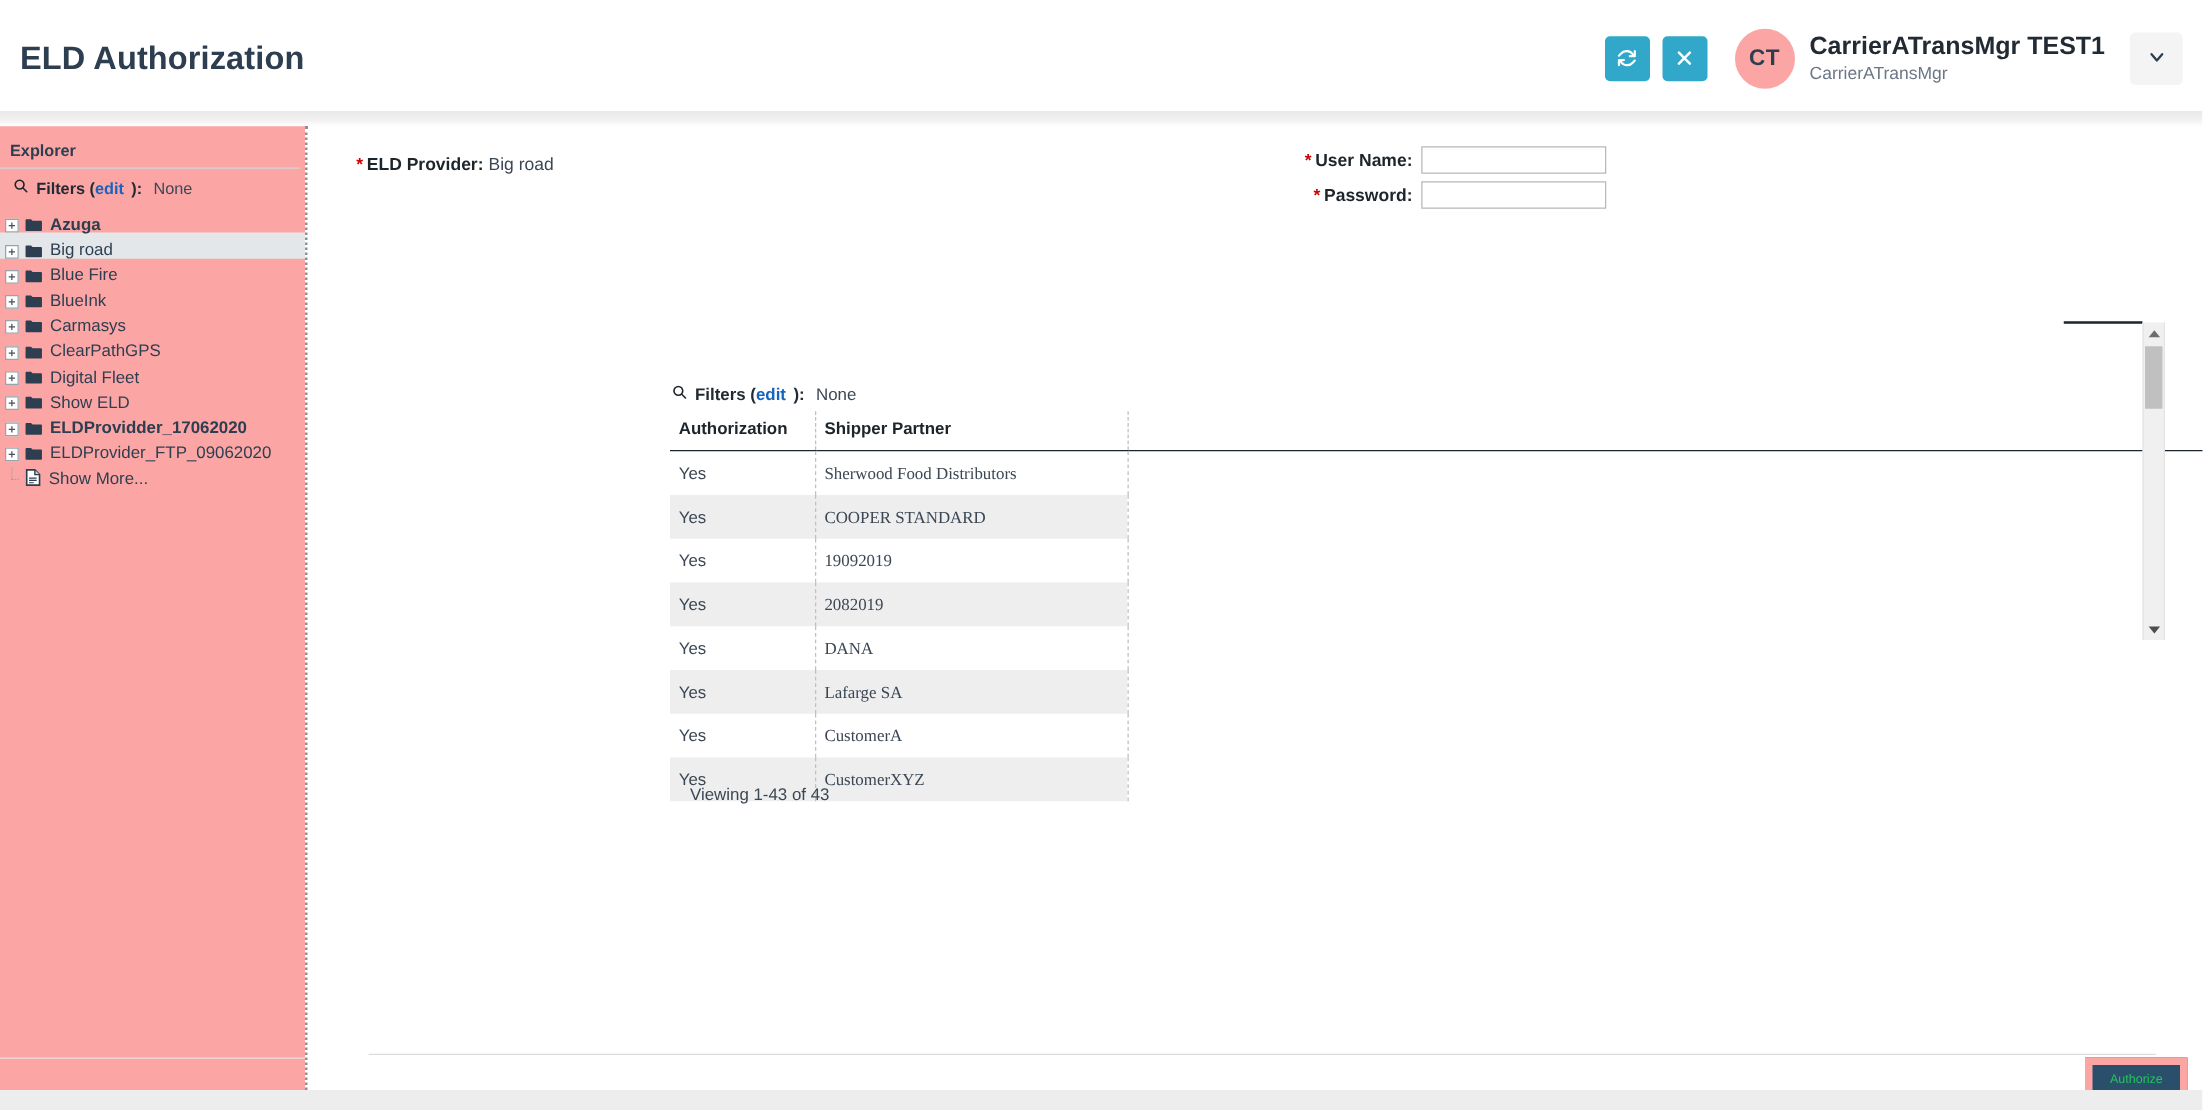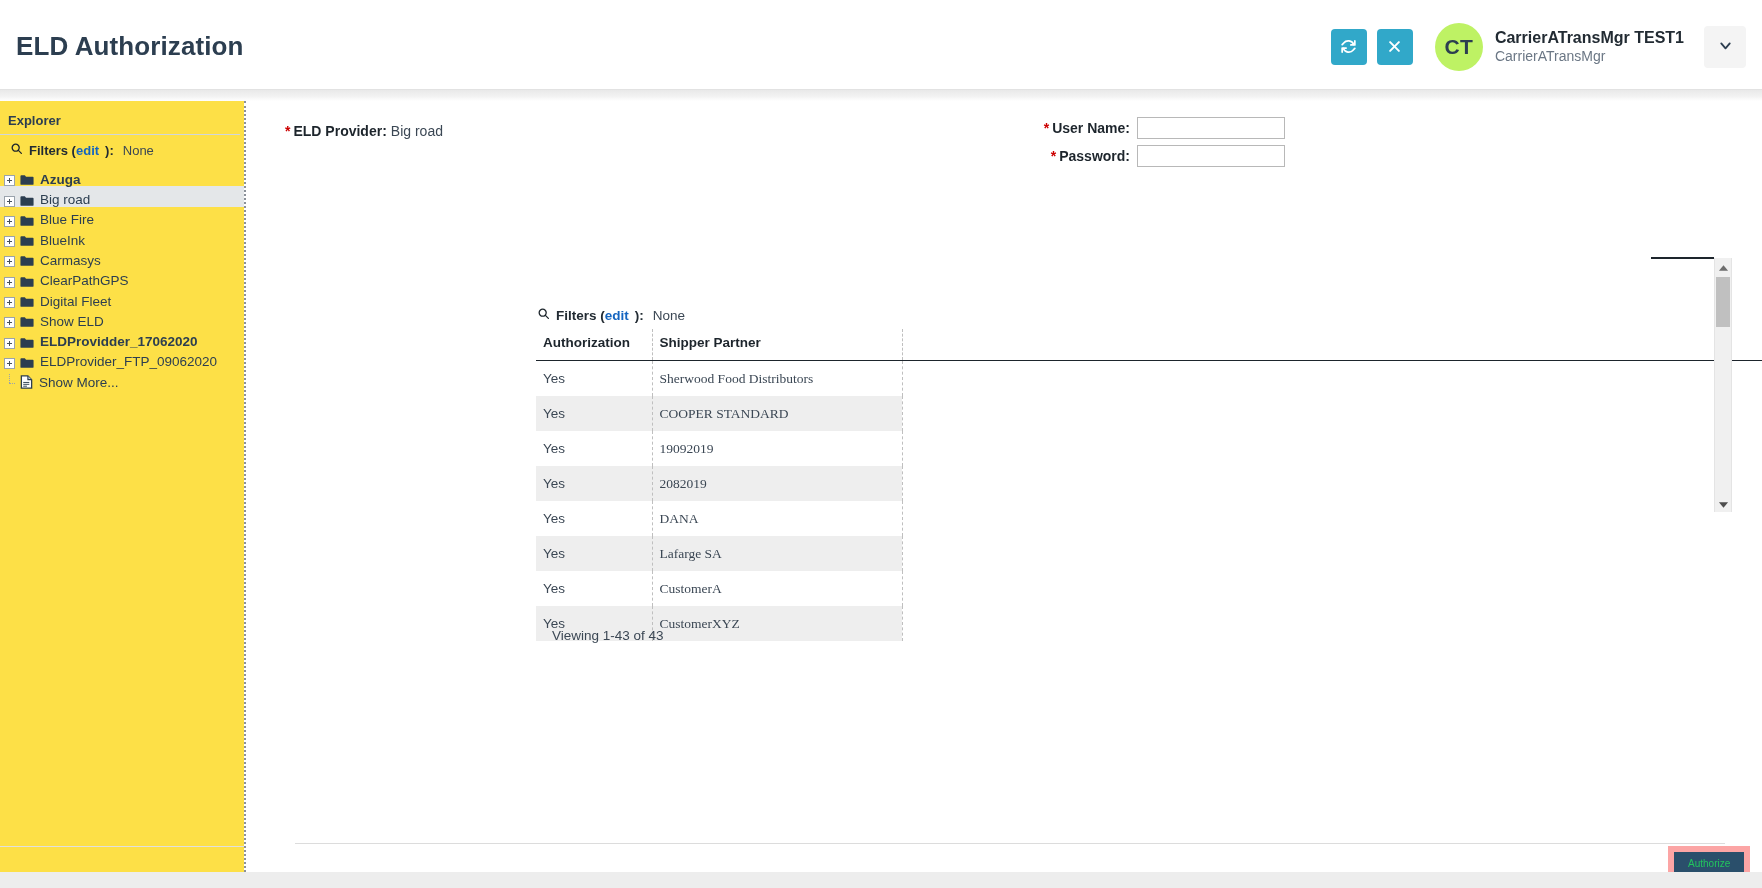--- a/index.html
+++ b/index.html
@@ -51,39 +51,39 @@
     align-items: center;
     justify-content: center;
     cursor: pointer;
     margin-left: 10px;
   }
   .icon-btn svg { display: block; }
 
   .avatar {
     width: 48px; height: 48px;
     border-radius: 50%;
-    background: #bef264;
+    background: #fca5a5;
     display: flex;
     align-items: center;
     justify-content: center;
-    font-size: 21px;
+    font-size: 18px;
     font-weight: bold;
     color: #2c3e50;
     margin-left: 22px;
     letter-spacing: 0.5px;
   }
   .user-block {
     display: flex;
     flex-direction: column;
     justify-content: center;
     margin-left: 12px;
     line-height: 1.25;
   }
   .user-name {
-    font-size: 16px;
+    font-size: 20px;
     font-weight: bold;
     color: #222b33;
     white-space: nowrap;
   }
   .user-role {
     font-size: 14px;
     color: #6b7785;
     white-space: nowrap;
   }
   .caret-btn {
@@ -105,21 +105,21 @@
     background: linear-gradient(to bottom, #e9e9e9 0%, #f3f3f3 60%, #ffffff 100%);
     border-top: 1px solid #e2e2e2;
   }
 
   
   .sidebar {
     position: absolute;
     left: 0; top: 101px;
     width: 244px;
     height: 771px;
-    background: #fde047;
+    background: #fca5a5;
     padding-top: 9px;
   }
   .explorer-title {
     font-size: 13px;
     font-weight: bold;
     color: #2c3e50;
     padding: 3px 0 6px 8px;
     border-bottom: 1px solid #cfd6dc;
     margin-right: 4px;
   }

